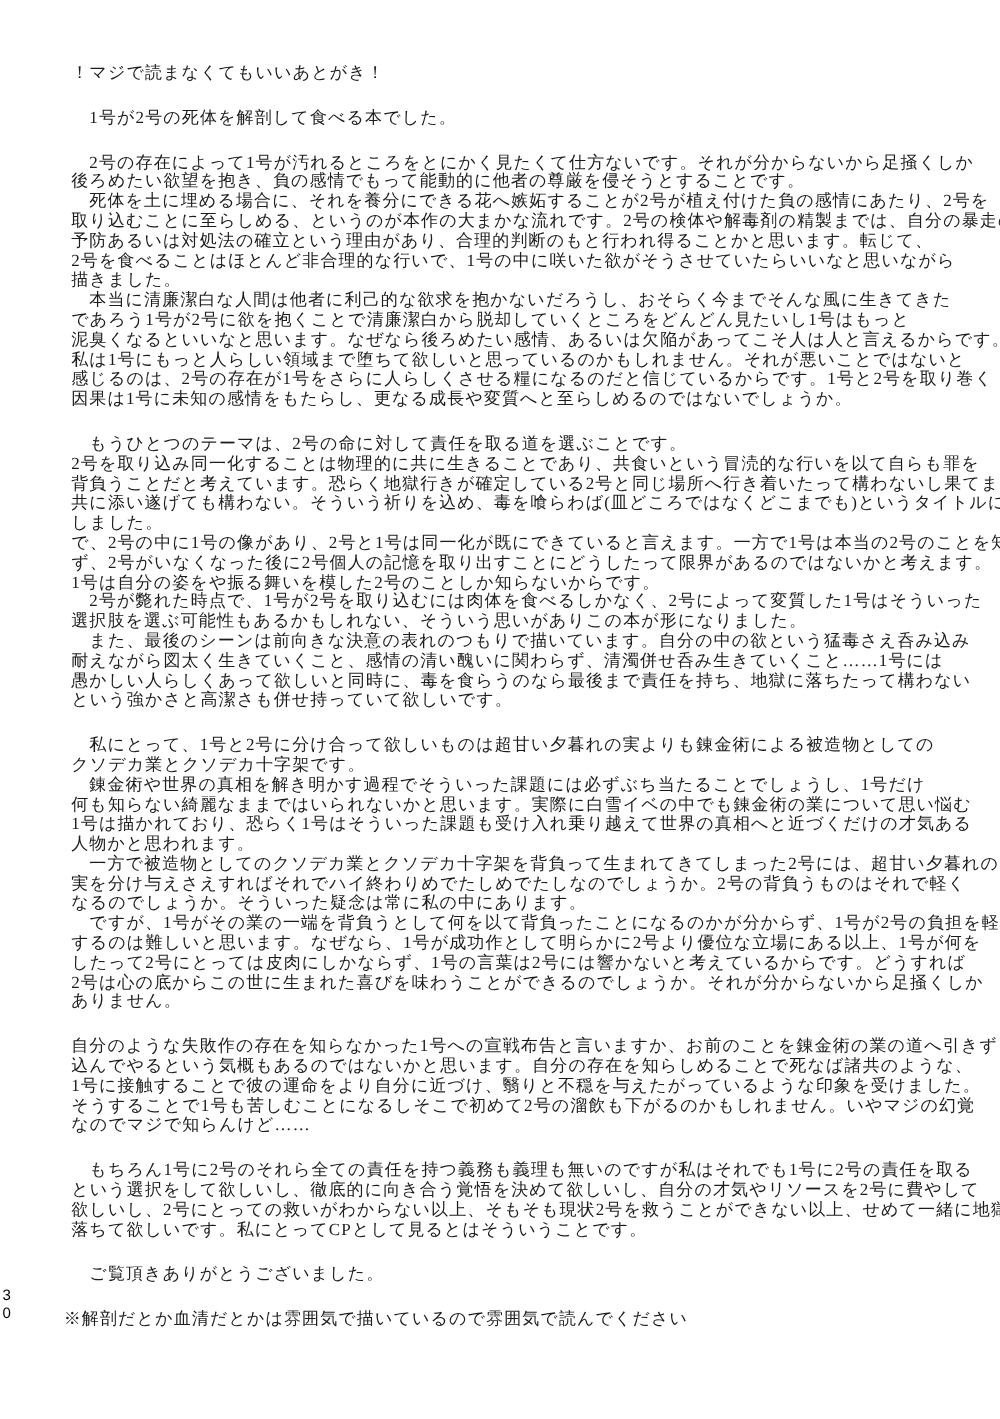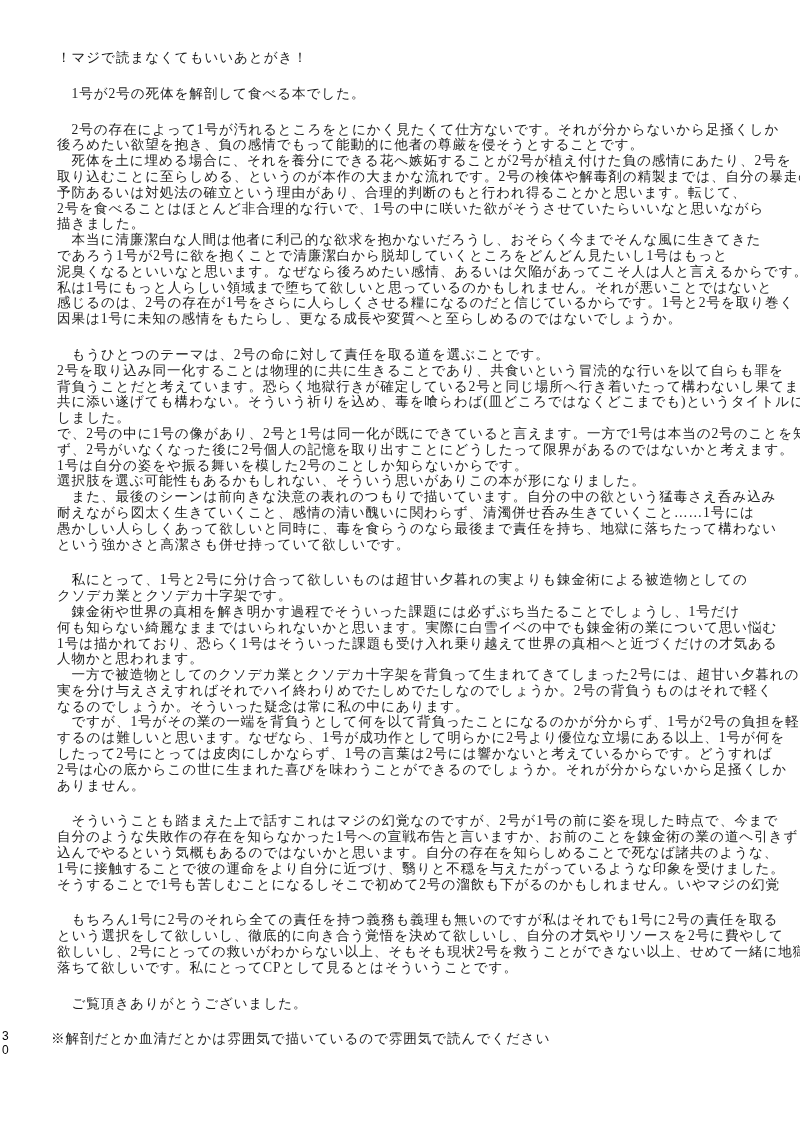--- a/index.html
+++ b/index.html
@@ -85,20 +85,21 @@
         </div>
         <div class="block">
           <div class="line">　もうひとつのテーマは、2号の命に対して責任を取る道を選ぶことです。</div>
           <div class="line">2号を取り込み同一化することは物理的に共に生きることであり、共食いという冒涜的な行いを以て自らも罪を</div>
           <div class="line">背負うことだと考えています。恐らく地獄行きが確定している2号と同じ場所へ行き着いたって構わないし果てまで</div>
           <div class="line">共に添い遂げても構わない。そういう祈りを込め、毒を喰らわば(皿どころではなくどこまでも)というタイトルに</div>
           <div class="line">しました。</div>
           <div class="line">で、2号の中に1号の像があり、2号と1号は同一化が既にできていると言えます。一方で1号は本当の2号のことを知ら</div>
           <div class="line">ず、2号がいなくなった後に2号個人の記憶を取り出すことにどうしたって限界があるのではないかと考えます。</div>
           <div class="line">1号は自分の姿をや振る舞いを模した2号のことしか知らないからです。</div>
+          <div class="line">　2号が斃れた時点で、1号が2号を取り込むには肉体を食べるしかなく、2号によって変質した1号はそういった</div>
           <div class="line">選択肢を選ぶ可能性もあるかもしれない、そういう思いがありこの本が形になりました。</div>
           <div class="line">　また、最後のシーンは前向きな決意の表れのつもりで描いています。自分の中の欲という猛毒さえ呑み込み</div>
           <div class="line">耐えながら図太く生きていくこと、感情の清い醜いに関わらず、清濁併せ呑み生きていくこと……1号には</div>
           <div class="line">愚かしい人らしくあって欲しいと同時に、毒を食らうのなら最後まで責任を持ち、地獄に落ちたって構わない</div>
           <div class="line">という強かさと高潔さも併せ持っていて欲しいです。</div>
         </div>
         <div class="block">
           <div class="line">　私にとって、1号と2号に分け合って欲しいものは超甘い夕暮れの実よりも錬金術による被造物としての</div>
           <div class="line">クソデカ業とクソデカ十字架です。</div>
           <div class="line">　錬金術や世界の真相を解き明かす過程でそういった課題には必ずぶち当たることでしょうし、1号だけ</div>
@@ -108,25 +109,25 @@
           <div class="line">　一方で被造物としてのクソデカ業とクソデカ十字架を背負って生まれてきてしまった2号には、超甘い夕暮れの</div>
           <div class="line">実を分け与えさえすればそれでハイ終わりめでたしめでたしなのでしょうか。2号の背負うものはそれで軽く</div>
           <div class="line">なるのでしょうか。そういった疑念は常に私の中にあります。</div>
           <div class="line">　ですが、1号がその業の一端を背負うとして何を以て背負ったことになるのかが分からず、1号が2号の負担を軽く</div>
           <div class="line">するのは難しいと思います。なぜなら、1号が成功作として明らかに2号より優位な立場にある以上、1号が何を</div>
           <div class="line">したって2号にとっては皮肉にしかならず、1号の言葉は2号には響かないと考えているからです。どうすれば</div>
           <div class="line">2号は心の底からこの世に生まれた喜びを味わうことができるのでしょうか。それが分からないから足掻くしか</div>
           <div class="line">ありません。</div>
         </div>
         <div class="block">
-          <div class="line">　そういうことも踏まえた上で話すこれはマジの幻覚なのですが、2号が1号の前に姿を現した時点で、今まで</div>
           <div class="line">自分のような失敗作の存在を知らなかった1号への宣戦布告と言いますか、お前のことを錬金術の業の道へ引きずり</div>
           <div class="line">込んでやるという気概もあるのではないかと思います。自分の存在を知らしめることで死なば諸共のような、</div>
           <div class="line">1号に接触することで彼の運命をより自分に近づけ、翳りと不穏を与えたがっているような印象を受けました。</div>
           <div class="line">そうすることで1号も苦しむことになるしそこで初めて2号の溜飲も下がるのかもしれません。いやマジの幻覚</div>
+          <div class="line">なのでマジで知らんけど……</div>
         </div>
         <div class="block">
           <div class="line">　もちろん1号に2号のそれら全ての責任を持つ義務も義理も無いのですが私はそれでも1号に2号の責任を取る</div>
           <div class="line">という選択をして欲しいし、徹底的に向き合う覚悟を決めて欲しいし、自分の才気やリソースを2号に費やして</div>
           <div class="line">欲しいし、2号にとっての救いがわからない以上、そもそも現状2号を救うことができない以上、せめて一緒に地獄に</div>
           <div class="line">落ちて欲しいです。私にとってCPとして見るとはそういうことです。</div>
         </div>
         <div class="block">
           <div class="line">　ご覧頂きありがとうございました。</div>
         </div>

